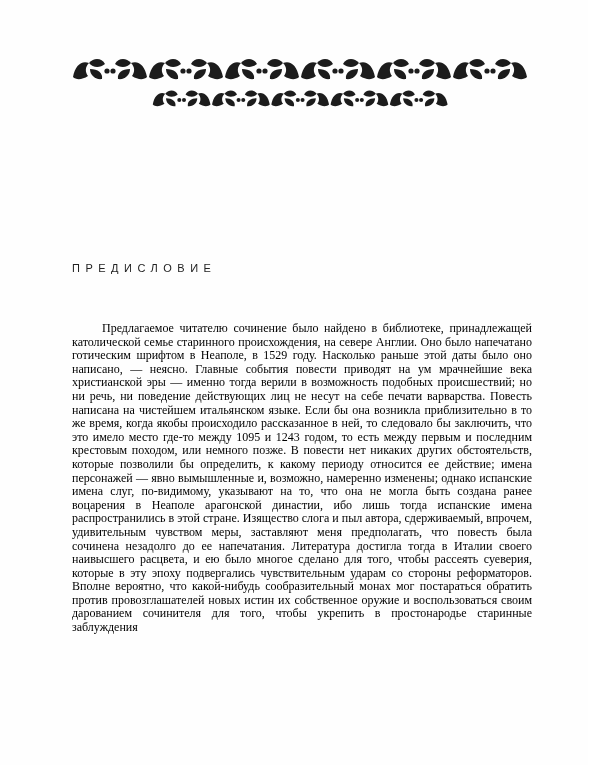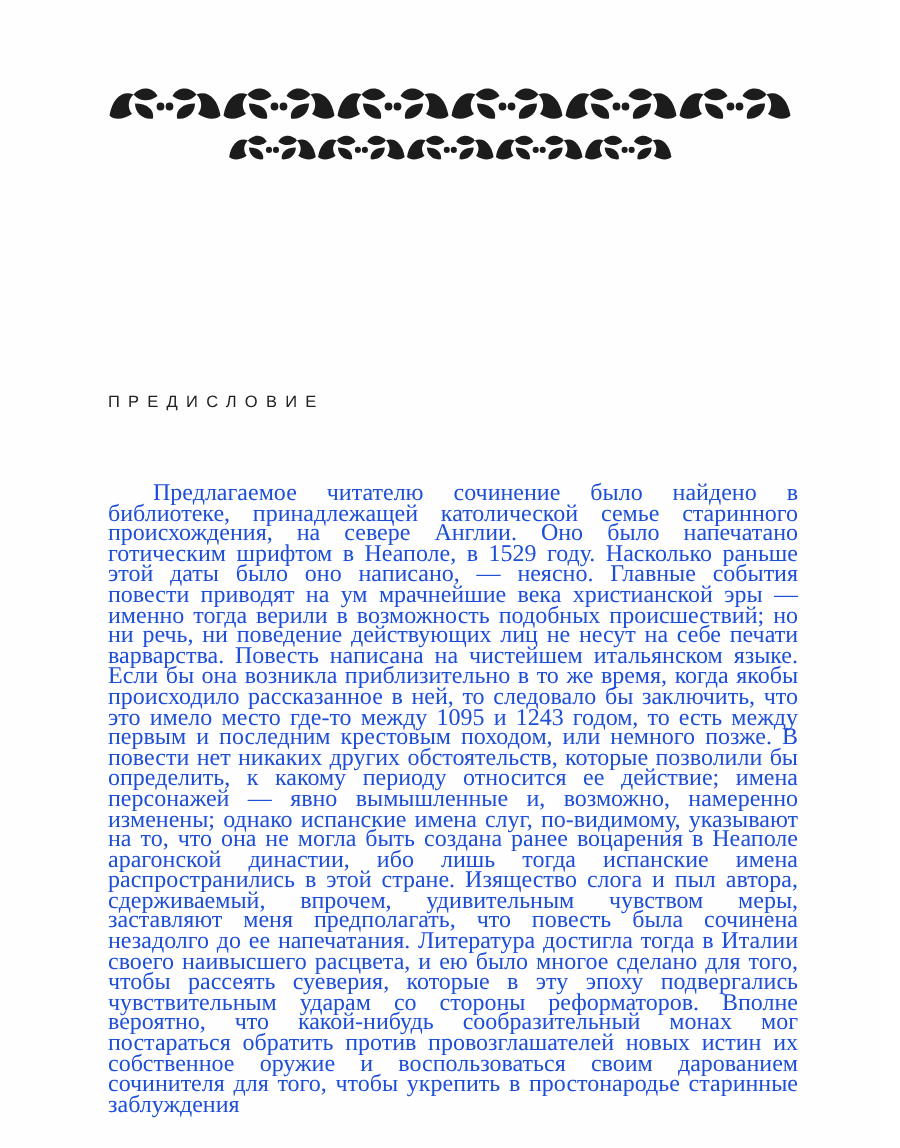--- a/index.html
+++ b/index.html
@@ -35,25 +35,25 @@
     line-height: 27px;
     white-space: nowrap;
   }
   .body-text {
     position: absolute;
     top: 322px;
     left: 72px;
     width: 460px;
     margin: 0;
     font-family: "Liberation Serif", serif;
-    font-size: 16px;
+    font-size: 12px;
     line-height: 13.6px;
     text-align: justify;
     text-indent: 30px;
-    color: #1d4ed8;
+    color: #000000;
   }
 </style>
 </head>
 <body>
 
 <div class="page">
 
   <div class="ornament">
     <svg width="456" height="56" viewBox="0 0 456 56">
       <defs>

